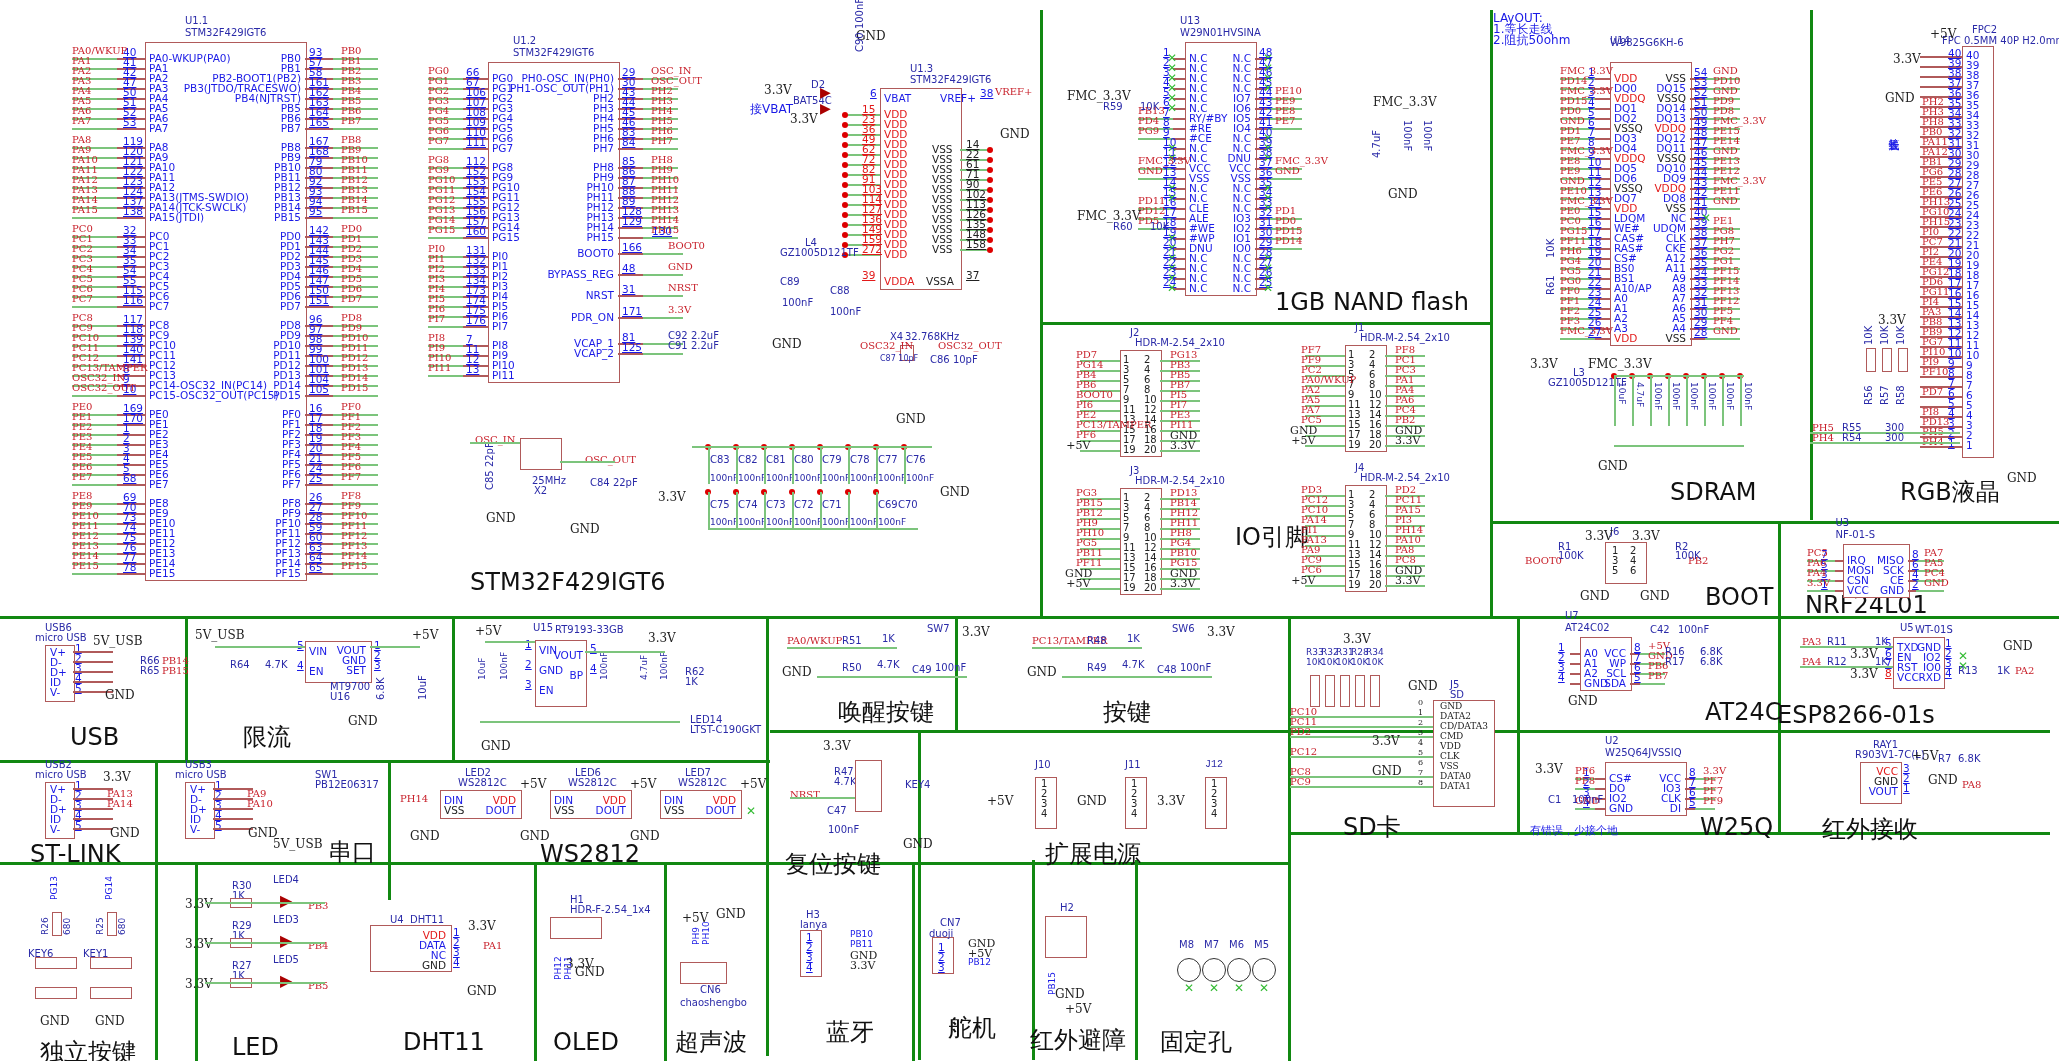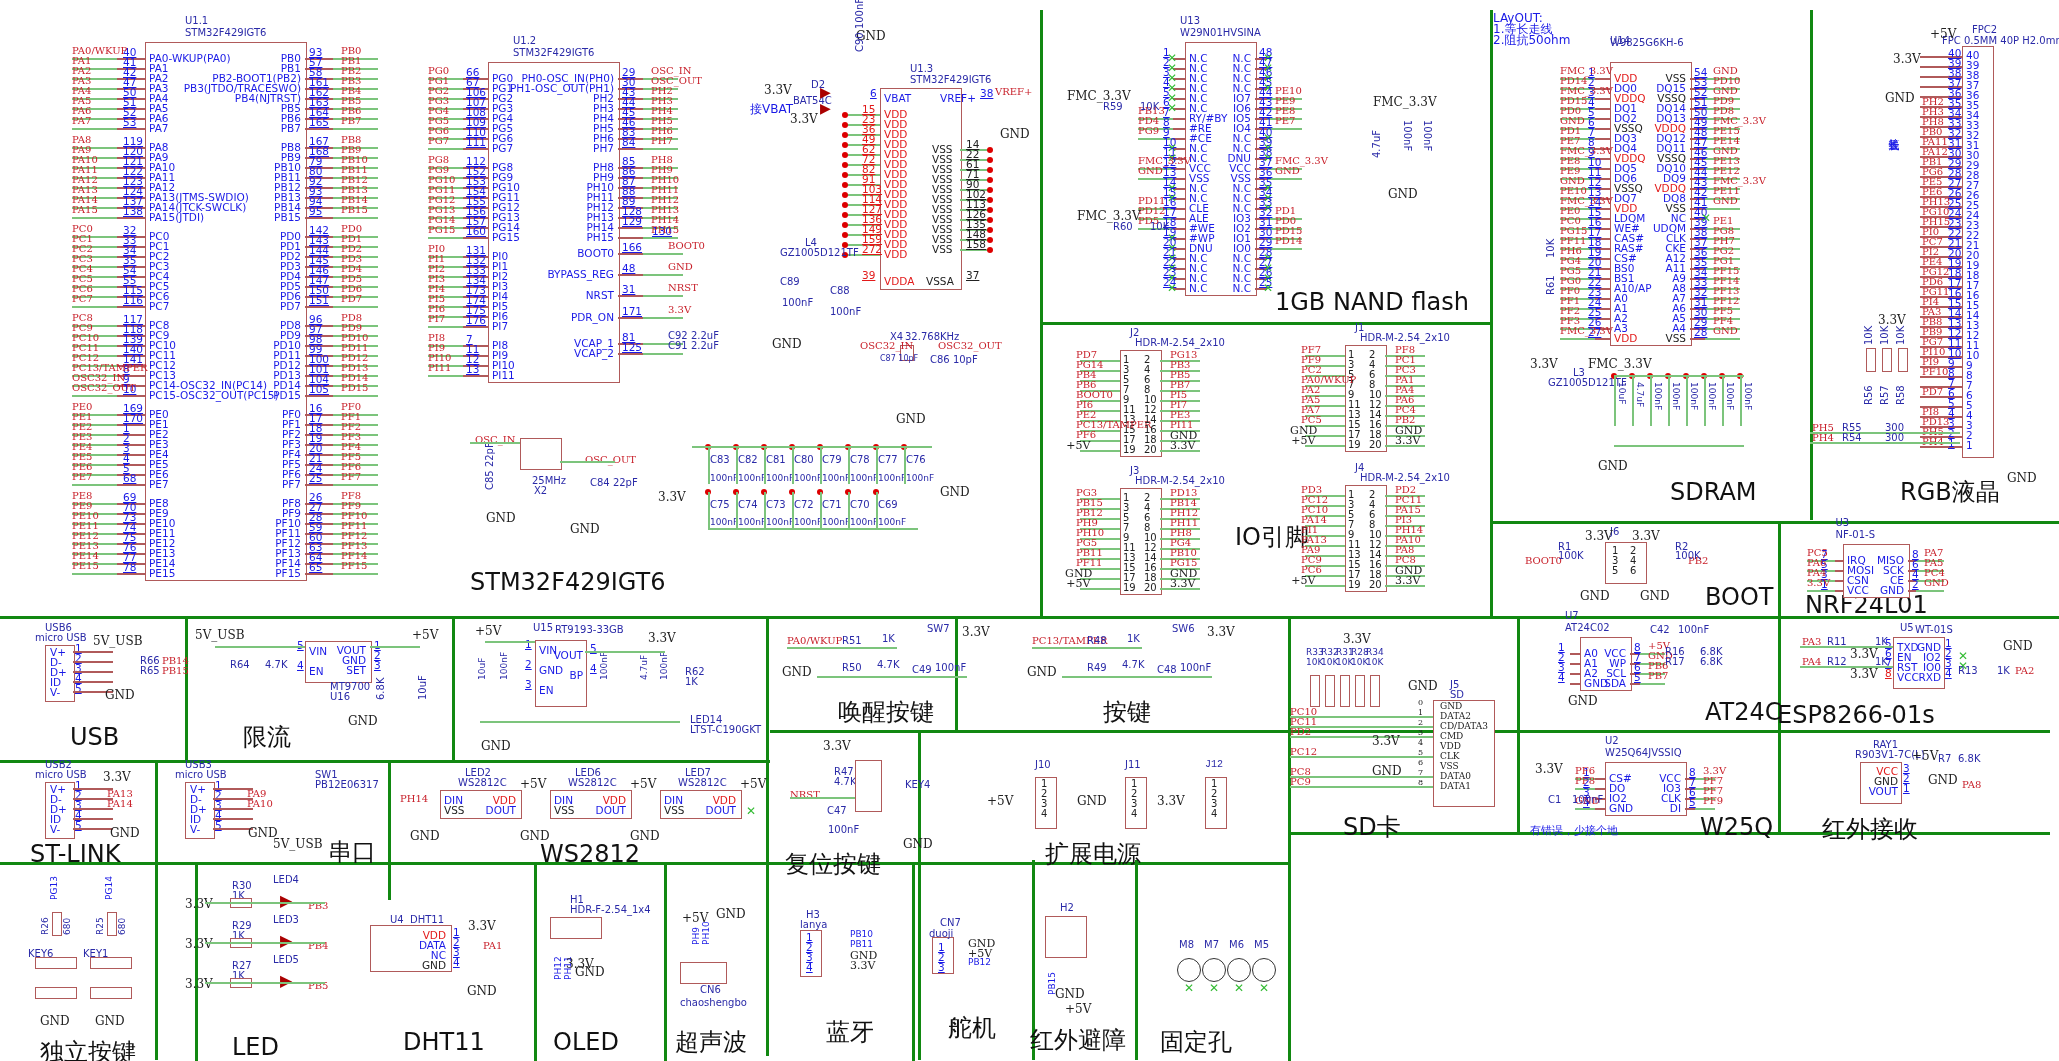--- a/index.html
+++ b/index.html
@@ -1020,21 +1020,21 @@
     <div class="vline" style="left: 764px; top: 492px; height: 37px;"></div>
     <div class="dot" style="left: 789px; top: 489px;"></div>
     <div class="t ref" style="left: 794px; top: 500px;">C72</div>
     <div class="t ref" style="left: 794px; top: 518px; font-size: 9px;">100nF</div>
     <div class="vline" style="left: 792px; top: 492px; height: 37px;"></div>
     <div class="dot" style="left: 817px; top: 489px;"></div>
     <div class="t ref" style="left: 822px; top: 500px;">C71</div>
     <div class="t ref" style="left: 822px; top: 518px; font-size: 9px;">100nF</div>
     <div class="vline" style="left: 820px; top: 492px; height: 37px;"></div>
     <div class="dot" style="left: 845px; top: 489px;"></div>
-    <div class="t ref" style="left: 850px; top: 500px;">C70</div>
+    <div class="t ref" style="left: 850px; top: 500px; padding-left: 48px;">C70</div>
     <div class="t ref" style="left: 850px; top: 518px; font-size: 9px;">100nF</div>
     <div class="vline" style="left: 848px; top: 492px; height: 37px;"></div>
     <div class="dot" style="left: 873px; top: 489px;"></div>
     <div class="t ref" style="left: 878px; top: 500px;">C69</div>
     <div class="t ref" style="left: 878px; top: 518px; font-size: 9px;">100nF</div>
     <div class="vline" style="left: 876px; top: 492px; height: 37px;"></div>
     <div class="wire" style="left: 692px; top: 446px; width: 240px;"></div>
     <div class="wire" style="left: 708px; top: 528px; width: 210px;"></div>
     <div class="t pwr" style="left: 658px; top: 491px;">3.3V</div>
     <div class="t pwr" style="left: 940px; top: 486px;">GND</div>

